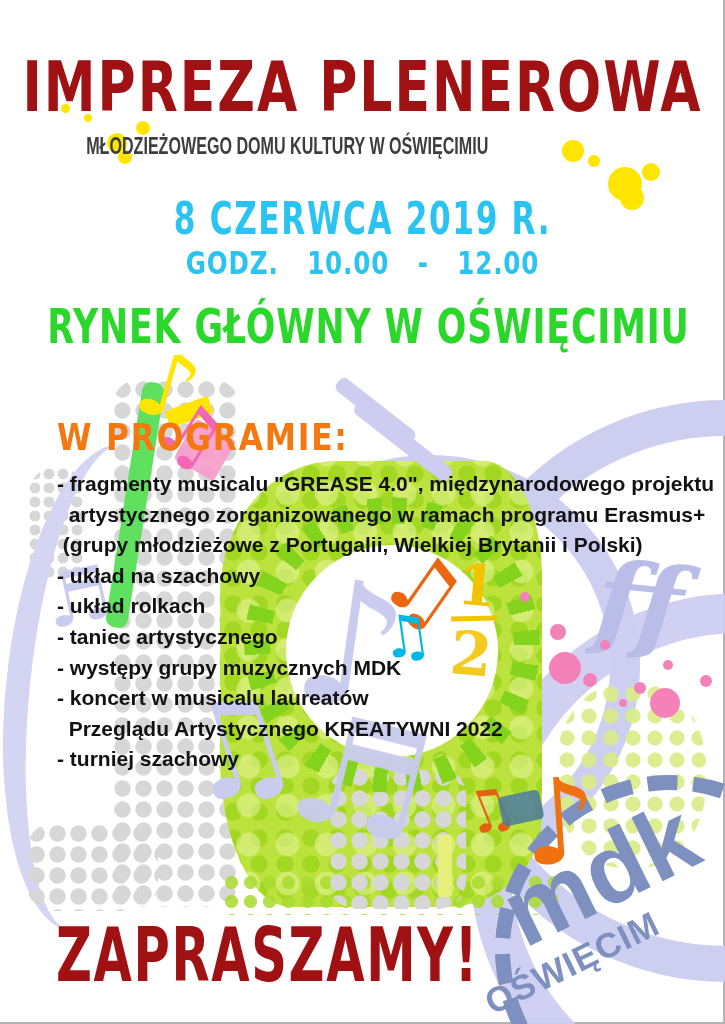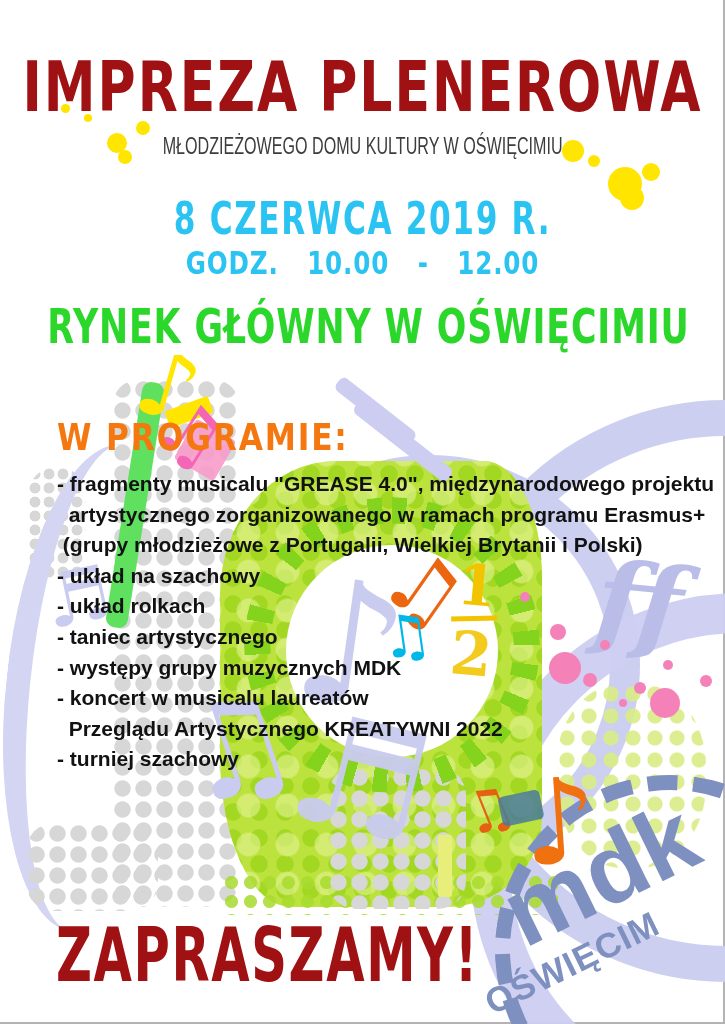--- a/index.html
+++ b/index.html
@@ -10,22 +10,22 @@
     font-family:"DejaVu Sans", sans-serif;
   }
   
   .content{position:absolute;inset:0;z-index:5;}
   .title{
     position:absolute;top:46px;left:0;width:100%;text-align:center;
     font-size:52px;font-weight:800;color:#A01114;letter-spacing:2px;
     transform:scaleY(1.35);transform-origin:center top;white-space:nowrap;
   }
   .subtitle{
-    position:absolute;top:133px;left:0;width:100%;text-align:center;
-    color:#3D3D3D;font-size:23px;font-weight:400;white-space:nowrap;
+    position:absolute;top:133px;left:0;width:100%;text-align:left;
+    color:#3D3D3D;font-size:23px;font-weight:700;white-space:nowrap;
     font-family:"Liberation Sans", sans-serif;
   }
   .subtitle > span{display:inline-block;transform:scaleX(.70);transform-origin:center;}
   .date-line{
     position:absolute;top:194px;left:0;width:100%;text-align:center;
     color:#2BC4F2;font-size:38px;font-weight:800;letter-spacing:2px;white-space:nowrap;
     transform:scale(.82,1.15);transform-origin:center top;
   }
   .time-line{
     position:absolute;top:245px;left:0;width:100%;text-align:center;

